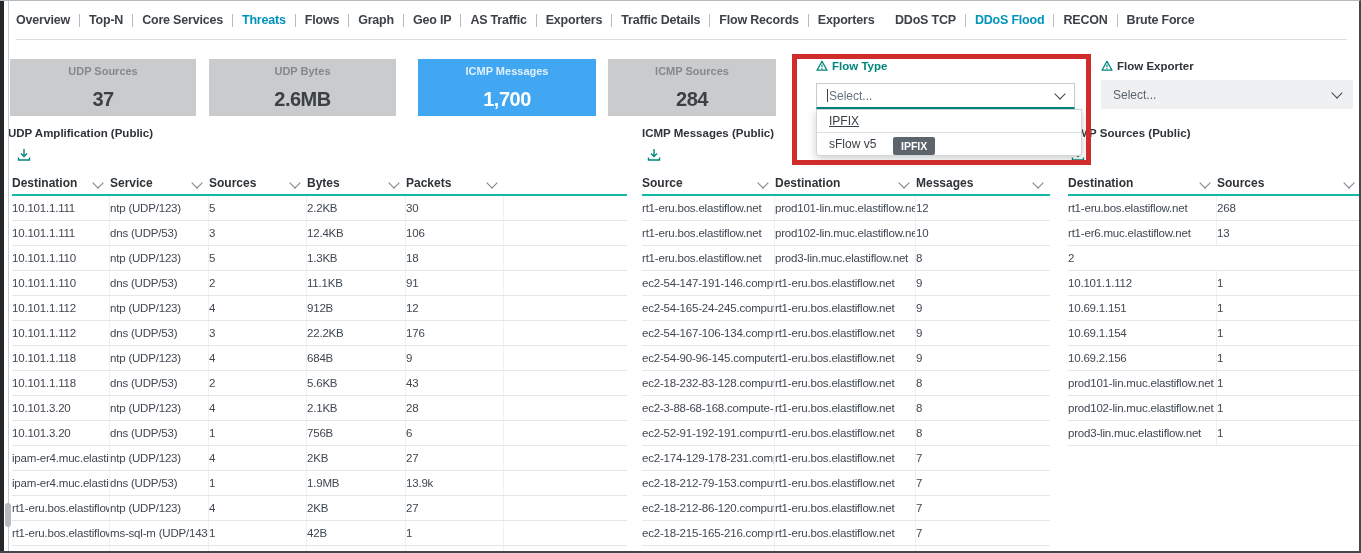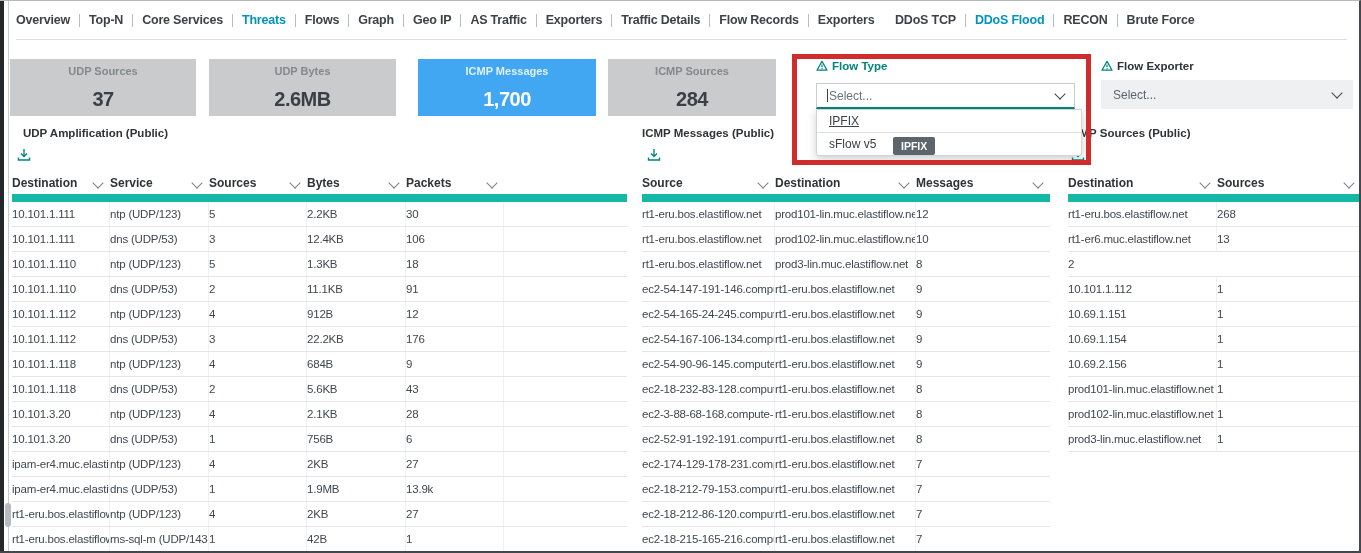--- a/index.html
+++ b/index.html
@@ -56,21 +56,21 @@
   .tooltip{position:absolute;left:893px;top:136px;background:#5d656c;color:#fff;font-size:10.5px;
     font-weight:bold;padding:3px 8px;border-radius:2px;z-index:30;}
 
   .red-box{position:absolute;left:792px;top:53px;width:299px;height:111px;border:5px solid #d02c2c;
     z-index:50;box-sizing:border-box;pointer-events:none;}
 
   
   .section-title{position:absolute;top:126px;font-size:11.5px;font-weight:bold;color:#2e3338;white-space:nowrap;}
   .dl-icon{position:absolute;top:146px;width:16px;height:16px;cursor:pointer;}
   .table{position:absolute;top:170px;}
-  .thead{display:grid;height:23px;border-bottom:8px solid #14b8a6;align-items:center;}
+  .thead{display:grid;height:23px;border-bottom:2px solid #14b8a6;align-items:center;}
   .th{display:flex;align-items:center;font-size:12px;font-weight:bold;color:#2e3338;
     padding-right:8px;height:100%;cursor:pointer;white-space:nowrap;overflow:hidden;}
   .th .chev{margin-left:auto;color:#7a828a;flex:none;}
   .trow{display:grid;height:24px;border-bottom:1px solid #e4e6e9;align-items:stretch;}
   .td{font-size:11.5px;color:#3f4750;letter-spacing:-0.2px;padding-right:8px;white-space:nowrap;
     overflow:hidden;display:flex;align-items:center;border-right:1px solid #eef0f2;}
   .td:last-child{border-right:none;}
   #table-0{left:12px;width:615px;}
   #table-1{left:642px;width:408px;}
   #table-2{left:1068px;width:293px;}
@@ -168,21 +168,21 @@
       <circle cx="6" cy="8.7" r="0.7" fill="#00857c"></circle>
     </svg>
     <span>Flow Exporter</span>
   </div>
   <div class="select" id="fe-select">
     <span>Select...</span>
     <span class="sel-chevron"><span class="chev"></span></span>
   </div>
 
   <div id="tables">
-      <div class="section-title" style="left: 23px;">UDP Amplification (Public)</div>
+      <div class="section-title" style="left: 8px;">UDP Amplification (Public)</div>
       <div class="dl-icon" style="left: 16px;"><svg width="16" height="16" viewBox="0 0 16 16">
           <line x1="8" y1="2" x2="8" y2="9" stroke="#00857c" stroke-width="1.4"></line>
           <path d="M5 6.5 L8 9.5 L11 6.5" fill="none" stroke="#00857c" stroke-width="1.4" stroke-linejoin="round"></path>
           <path d="M2.5 10.5 V13 H13.5 V10.5" fill="none" stroke="#00857c" stroke-width="1.4"></path>
         </svg></div>
       <div class="table" id="table-0">
         <div class="thead cols-0">
           <div class="th">
             <span>Destination</span>
             <span class="chev"></span>

